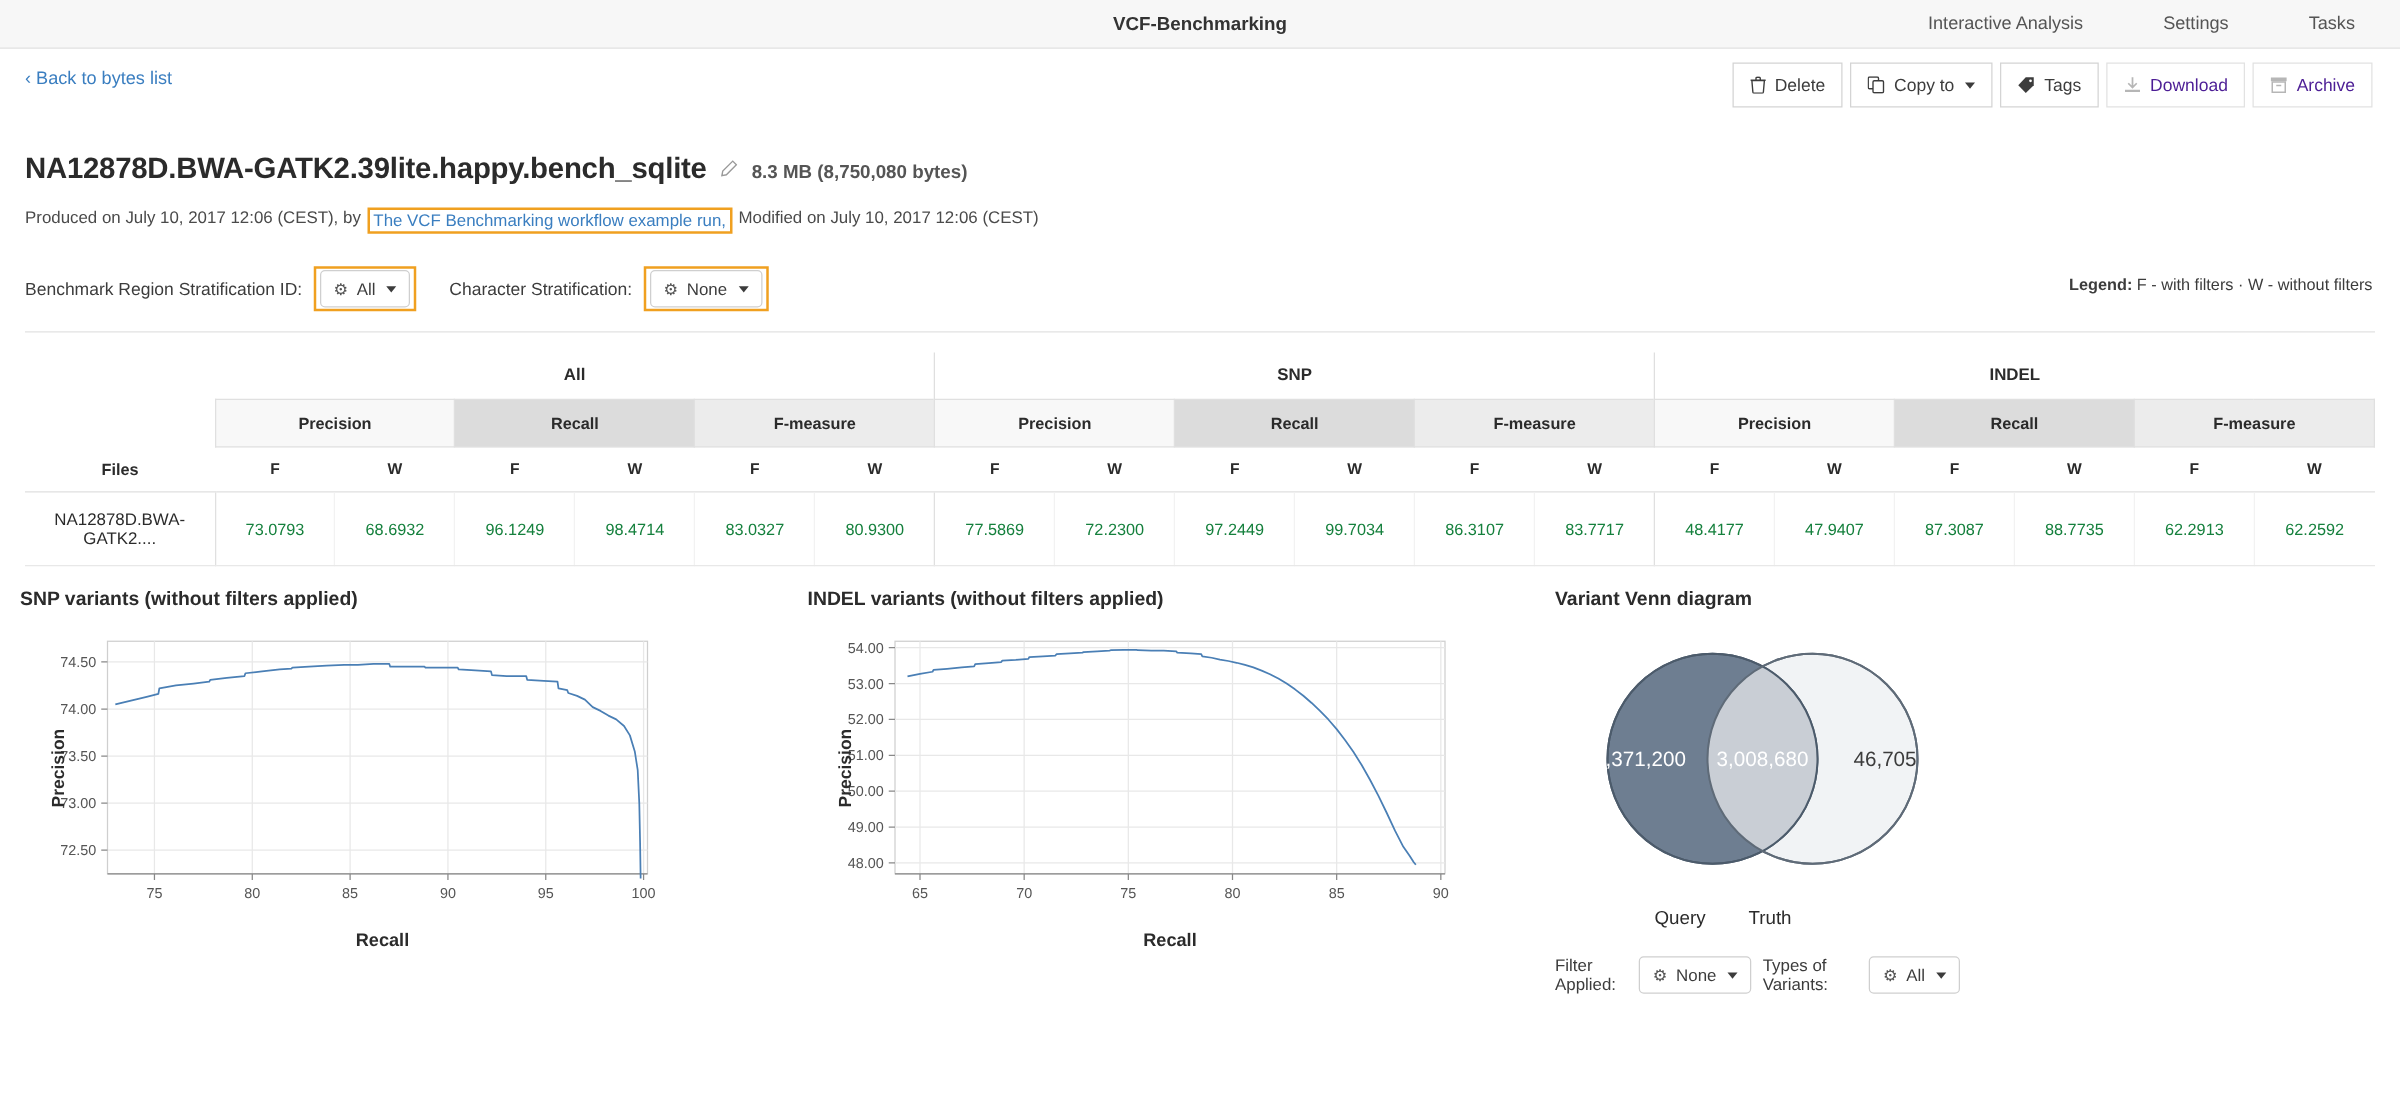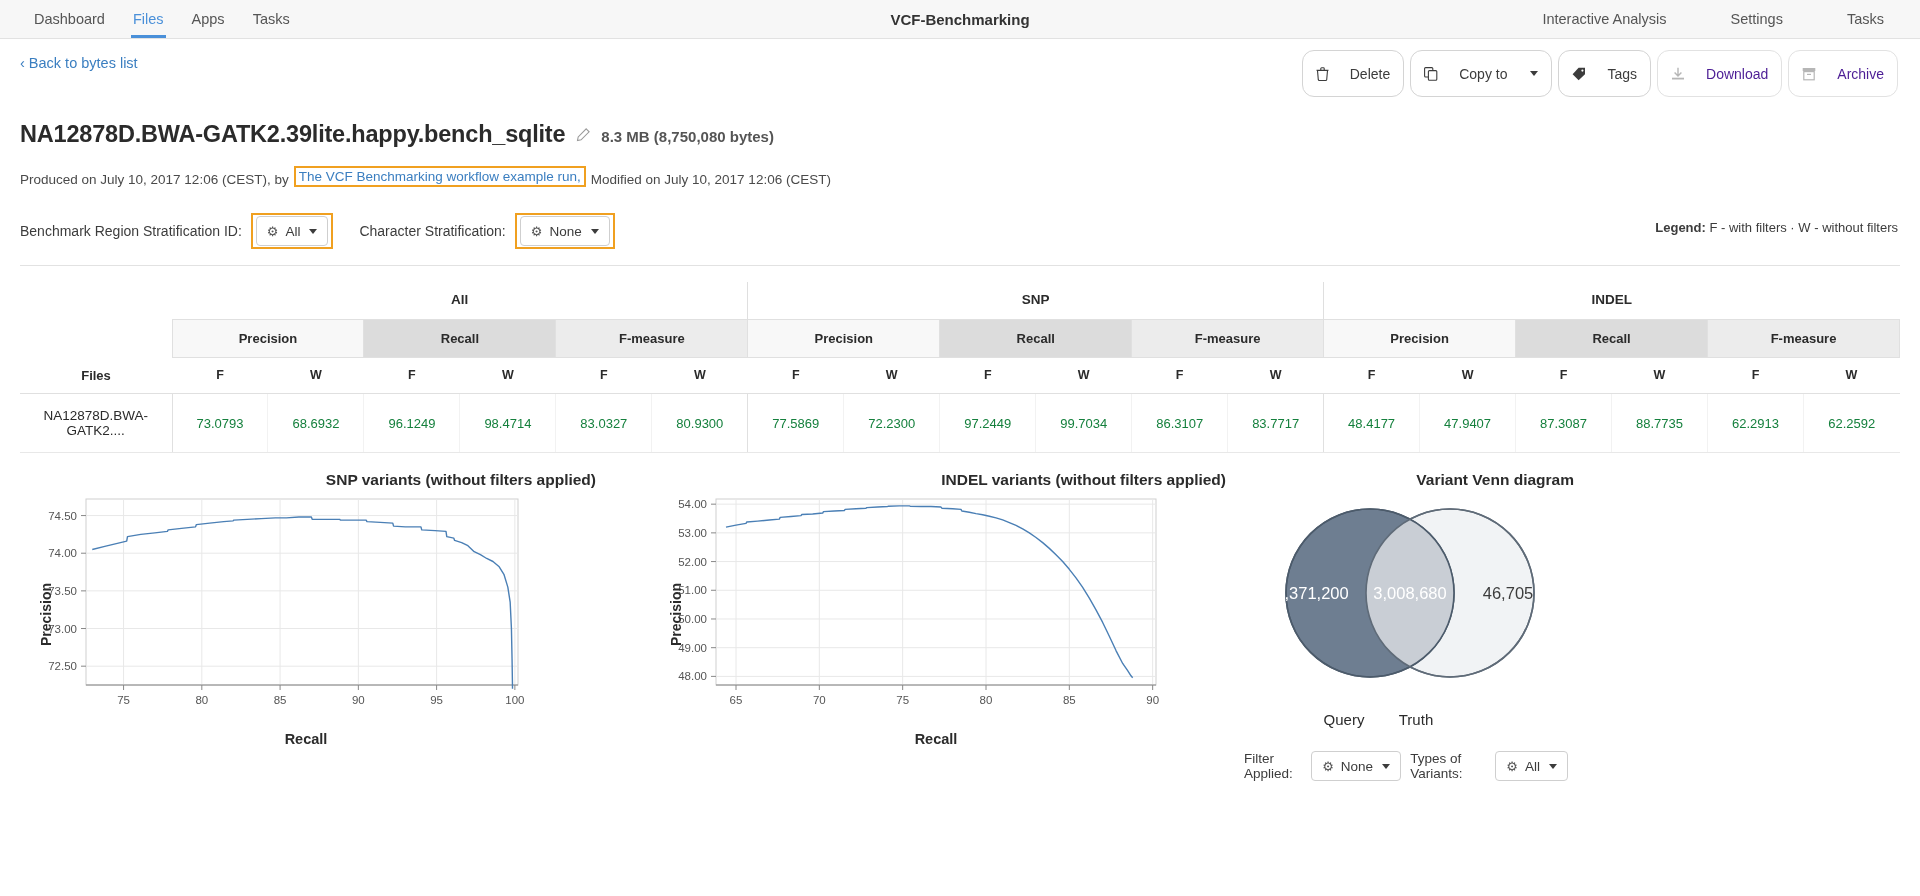--- a/index.html
+++ b/index.html
@@ -50,28 +50,28 @@
   }
   #backlink {
     position: absolute; left: 20px; top: 16px;
     font-size: 14.5px; color: #3a7ec0; cursor: pointer;
   }
   #btn-group {
     position: absolute; right: 22px; top: 11px;
     display: flex; gap: 6px;
   }
   .tbtn {
-    height: 47px;
+    height: 36px;
     border: 1px solid #d4d4d4;
-    border-radius: 12px;
+    border-radius: 0;
     background: #fff;
     padding: 0 13px;
     font-size: 14px;
     color: #3c3c3c;
-    display: flex; align-items: center; gap: 21px;
+    display: flex; align-items: center; gap: 7px;
     cursor: pointer;
     white-space: nowrap;
   }
   .tbtn.disabled { color: #4c1d95; border-color: #e2e2e2; cursor: default; }
   .caret {
     width: 0; height: 0;
     border-left: 4.5px solid transparent;
     border-right: 4.5px solid transparent;
     border-top: 5px solid currentColor;
     margin-left: 2px;
@@ -80,21 +80,21 @@
   
   #filehead { padding: 10px 20px 0 20px; }
   #filename-row { display: flex; align-items: baseline; gap: 11px; margin-top: 16px; }
   #filename { font-size: 23.5px; font-weight: bold; color: #2b2b2b; letter-spacing: -0.2px; }
   #pencil-icon { color: #9a9a9a; font-size: 14px; cursor: pointer; }
   #filesize { font-size: 15px; font-weight: bold; color: #555; }
 
   #meta-row {
     margin-top: 18px;
     font-size: 13.5px; color: #4a4a4a;
-    display: flex; align-items: flex-end;
+    display: flex; align-items: flex-start;
   }
   .hl-box {
     border: 2px solid #f0a020;
     padding: 1px 3px;
     display: inline-flex; align-items: center;
   }
   #wf-link { color: #3a7ec0; cursor: pointer; }
 
   
   #strat-row {
@@ -172,22 +172,22 @@
 
   
   #charts {
     display: flex;
     margin-top: 18px;
     padding: 0 16px;
     align-items: flex-start;
   }
   .chart-block { position: relative; }
   .chart-title {
-    text-align: right; font-size: 15.5px; font-weight: bold; color: #2b2b2b;
-    margin-bottom: 0;
+    text-align: left; font-size: 15.5px; font-weight: bold; color: #2b2b2b;
+    margin-bottom: 14px;
   }
   .ylabel {
     position: absolute;
     transform: rotate(-90deg);
     transform-origin: left top;
     font-size: 14px; font-weight: bold; color: #2b2b2b;
     white-space: nowrap;
   }
   .xlabel {
     text-align: center; font-size: 14.5px; font-weight: bold; color: #2b2b2b;
@@ -205,26 +205,20 @@
     display: flex; align-items: center; justify-content: flex-end;
     gap: 9px;
     font-size: 13.5px; color: #3c3c3c;
     padding-right: 6px;
   }
 </style>
 </head>
 <body>
 
 <div id="topnav">
-  <div class="nav-left">
-    <div class="nav-item">Dashboard</div>
-    <div class="nav-item active">Files</div>
-    <div class="nav-item">Apps</div>
-    <div class="nav-item">Tasks</div>
-  </div>
   <div id="apptitle">VCF-Benchmarking</div>
   <div class="nav-right">
     <div class="nav-item">Interactive Analysis</div>
     <div class="nav-item">Settings</div>
     <div class="nav-item">Tasks</div>
   </div>
 </div>
 
 <div id="toolbar-row">
   <div id="backlink">‹ Back to bytes list</div>

